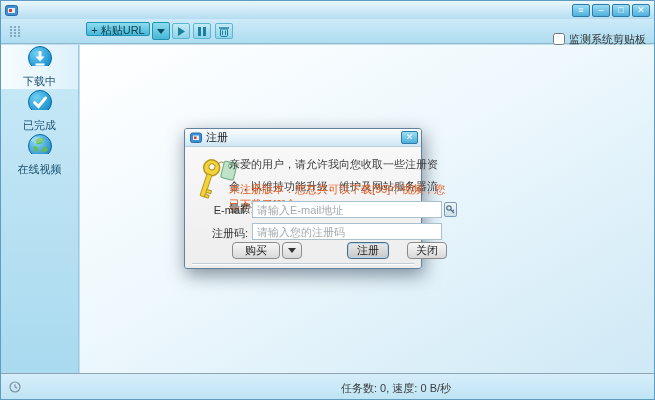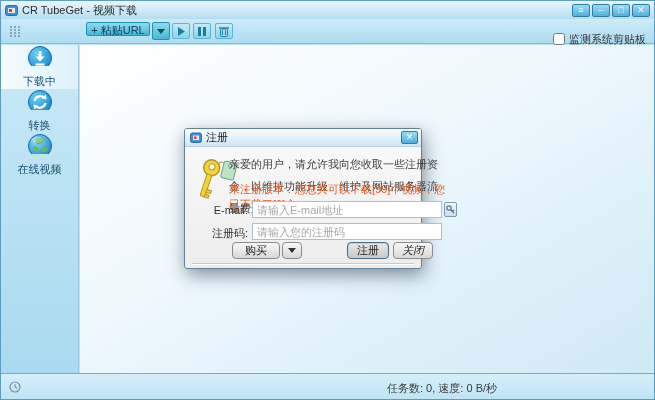--- a/index.html
+++ b/index.html
@@ -53,21 +53,21 @@
 
   
   .main { position:absolute; left:79px; top:44px; right:0; bottom:26px;
           background:linear-gradient(150deg,#ffffff 0%,#eef8fd 45%,#cfe9f6 100%); }
 
   
   .statusbar { position:absolute; left:0; right:0; bottom:0; height:26px;
                background:linear-gradient(#d6eefa,#bfe4f4); border-top:1px solid #8fa6b2;
                font-size:11px; color:#3c3c3c; }
   .clock { position:absolute; left:8px; top:7px; }
-  .status-text { position:absolute; left:340px; top:7px;margin-left:46px; }
+  .status-text { position:absolute; left:340px; top:7px; }
 
   
   .dialog { position:absolute; left:183px; top:127px; width:238px; height:141px;
             border:1px solid #62819c; border-radius:3px;
             box-shadow:2px 6px 18px rgba(20,40,60,.5);
             background:linear-gradient(#fafafa,#ededed); }
   .dlg-title { height:18px; background:linear-gradient(#fbfdfe,#cfe7f5);
                border-bottom:1px solid #b9cfdd; border-radius:2px 2px 0 0;
                display:flex; align-items:center; padding:0 3px 0 5px; gap:4px;
                font-size:11px; color:#1c1c1c; }
@@ -94,36 +94,35 @@
   .dbtn { position:absolute; top:95px; height:17px;
           background:linear-gradient(#f7f7f7,#d9d9d9); border:1px solid #8b8b8b;
           border-radius:4px; font-size:11px; color:#1d1d1d; font-family:inherit; }
   .b-buy { left:47px; width:48px; }
   .b-buy-arrow { left:97px; width:20px; display:flex; align-items:center;
                  justify-content:center; }
   .b-buy-arrow .tri-down { border-top-color:#333; }
   .b-register { left:162px; width:42px; border:1px solid #4c6b84;
                 background:linear-gradient(#e9e9e9,#c9c9c9);
                 box-shadow:0 0 0 1px #b9d6e8 inset; }
-  .b-close { left:208px; width:40px;font-style:italic; }
+  .b-close { left:222px; width:40px; }
   .dlg-sep { position:absolute; left:7px; right:7px; top:116px; height:1px;
              background:#c2cdd6; box-shadow:0 1px 0 #ffffff; }
 </style>
 </head>
 <body>
 
 <div class="window">
 
   <div class="titlebar">
     <svg width="13" height="13">
       <rect x="0.5" y="1.5" width="12" height="10" rx="2" fill="#3f8fd4" stroke="#2a6aa5"></rect>
       <rect x="3" y="4" width="7" height="5" fill="#dff0fb"></rect>
       <rect x="4" y="5" width="3" height="3" fill="#e23b2e"></rect>
     </svg>
-    <span>CR TubeGet - 视频下载</span>
     <div class="win-controls">
       <div class="wbtn">≡</div>
       <div class="wbtn">–</div>
       <div class="wbtn">□</div>
       <div class="wbtn">✕</div>
     </div>
   </div>
 
   <div class="toolbar">
     <svg class="drag-dots" width="12" height="13">
@@ -185,32 +184,29 @@
         <circle cx="13" cy="13" r="11.5" fill="url(#gb1)" stroke="#0b6ba6"></circle>
         <path d="M13 6 v7" stroke="#fff" stroke-width="3"></path>
         <path d="M8.5 11.5 L13 16.5 L17.5 11.5 Z" fill="#fff"></path>
         <path d="M8.5 19.5 h9" stroke="#fff" stroke-width="2.2"></path>
       </svg>
       <span>下载中</span>
     </div>
     <div class="side-item">
       <svg width="26" height="26">
         <defs>
-            <radialGradient id="gb3" cx="35%" cy="30%" r="80%">
+            <radialGradient id="gb2" cx="35%" cy="30%" r="80%">
           <stop offset="0" stop-color="#6fd0f4"></stop>
               <stop offset="1" stop-color="#0e86c8"></stop>
             </radialGradient>
           </defs>
-        <circle cx="13" cy="13" r="11.5" fill="url(#gb3)" stroke="#0b6ba6"></circle>
-        <path d="M7.5 12 A6 6 0 0 1 17 8.5" stroke="#fff" stroke-width="2.2" fill="none"></path>
-        <path d="M18.8 5.6 l0.8 5 -5-1.4 z" fill="#fff"></path>
-        <path d="M18.5 14 A6 6 0 0 1 9 17.5" stroke="#fff" stroke-width="2.2" fill="none"></path>
-        <path d="M7.2 20.4 l-0.8-5 5 1.4 z" fill="#fff"></path>
-      </svg>
-      <span>转换</span>
+        <circle cx="13" cy="13" r="11.5" fill="url(#gb2)" stroke="#0b6ba6"></circle>
+        <path d="M7.5 13.5 l4 4 L18.5 9" stroke="#fff" stroke-width="3" fill="none" stroke-linecap="round"></path>
+      </svg>
+      <span>已完成</span>
     </div>
     <div class="side-item">
       <svg width="26" height="26">
         <defs>
             <radialGradient id="gb4" cx="35%" cy="30%" r="80%">
           <stop offset="0" stop-color="#8fdcf6"></stop>
               <stop offset="1" stop-color="#1a83c4"></stop>
             </radialGradient>
           </defs>
         <circle cx="13" cy="13" r="11.5" fill="url(#gb4)" stroke="#0b6ba6"></circle>

